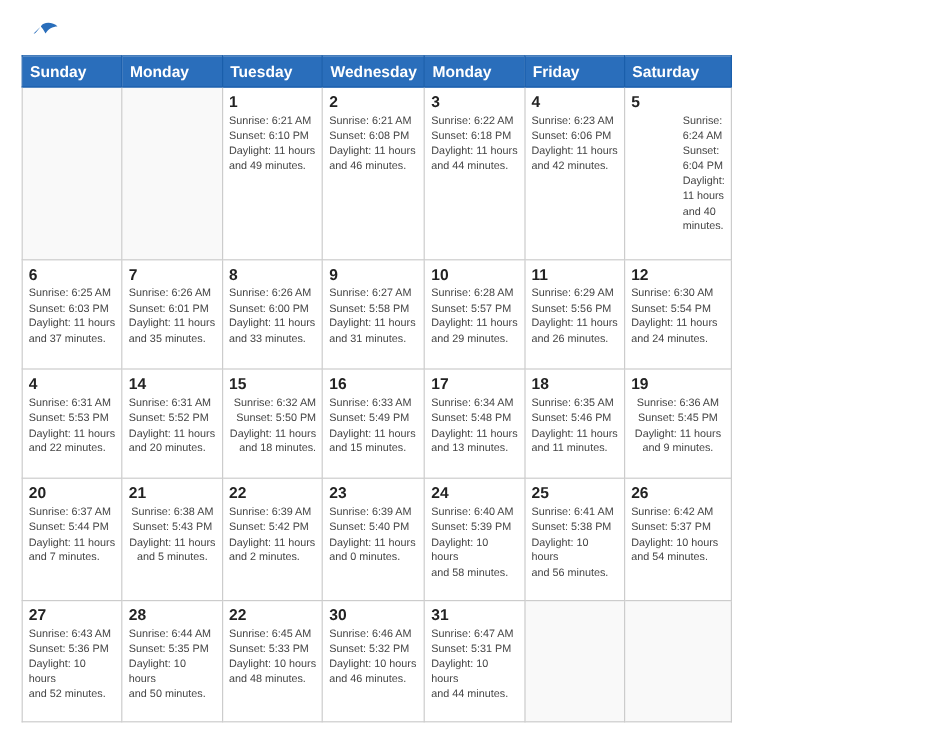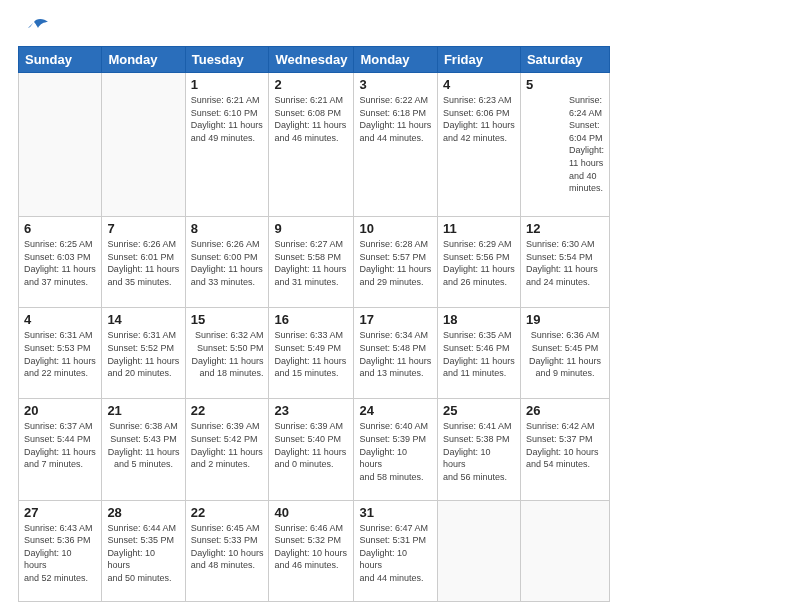--- a/index.html
+++ b/index.html
@@ -321,21 +321,21 @@
 and 50 minutes.</div>
           </td>
           <td>
             <span class="day-number">22</span>
             <div class="day-info" style="white-space: pre-line;">Sunrise: 6:45 AM
 Sunset: 5:33 PM
 Daylight: 10 hours
 and 48 minutes.</div>
           </td>
           <td>
-            <span class="day-number">40</span>
+            <span class="day-number">30</span>
             <div class="day-info" style="white-space: pre-line;">Sunrise: 6:46 AM
 Sunset: 5:32 PM
 Daylight: 10 hours
 and 46 minutes.</div>
           </td>
           <td>
             <span class="day-number">31</span>
             <div class="day-info" style="white-space: pre-line;">Sunrise: 6:47 AM
 Sunset: 5:31 PM
 Daylight: 10 hours

